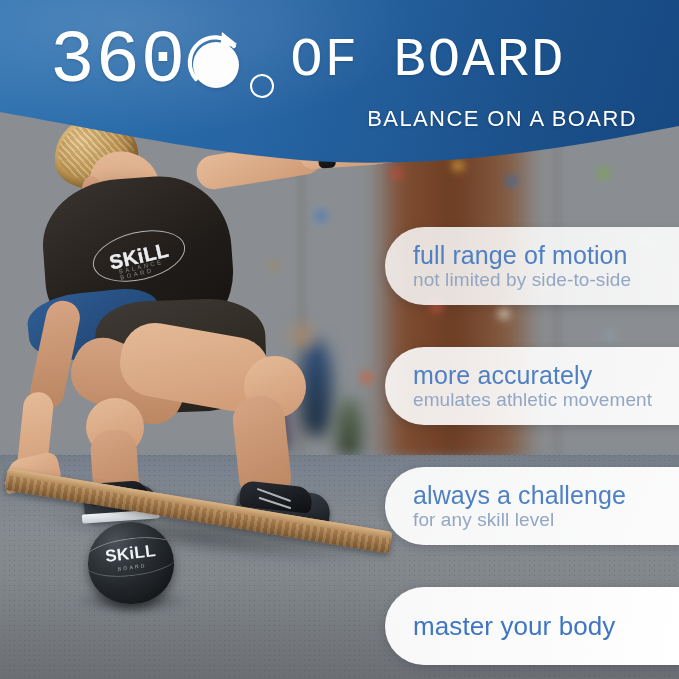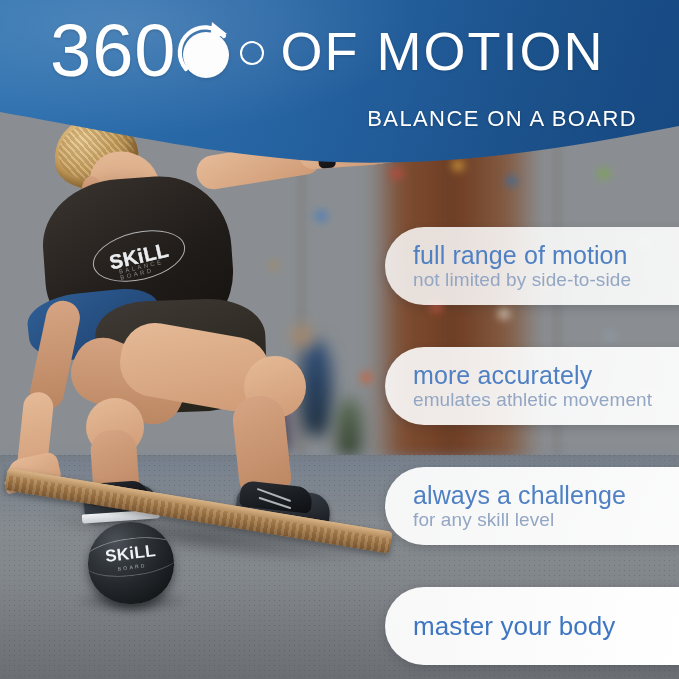--- a/index.html
+++ b/index.html
@@ -400,24 +400,25 @@
   }
   .banner-sheen {
     position: absolute; left: 0; top: 0; width: 679px; height: 200px;
     background: radial-gradient(ellipse 420px 160px at 18% 12%,
       rgba(255,255,255,.16), rgba(255,255,255,0) 70%);
     clip-path: path("M0,0 L679,0 L679,126 C560,150 430,170 300,160 C200,152 90,128 0,112 Z");
   }
 
   .headline {
     position: absolute;
-    left: 50px; top: 14px;
+    left: 50px; top: 24px;
     display: flex;
-    align-items: center;
+    align-items: flex-end;
     color: #ffffff;
+    font-family: Liberation Mono, monospace;
   }
   .num360 {
     font-size: 74px;
     line-height: 74px;
     font-weight: 300;
     letter-spacing: 1px;
     color: #ffffff;
     text-shadow: 0 1px 3px rgba(0,0,0,.18);
   }
   .ball-glyph {
@@ -618,21 +619,21 @@
       <span class="ball-glyph">
         <span class="disc"></span>
         <svg width="62" height="74" viewBox="0 0 62 74">
           <path d="M12 55 A25 25 0 1 1 50 22" fill="none" stroke="#ffffff" stroke-width="4.2" stroke-linecap="round"></path>
           <path d="M38 8 L53 20 L36 26 Z" fill="#ffffff"></path>
         </svg>
       </span>
 
       <span class="deg"></span>
 
-      <span class="of-motion">OF MOTION</span>
+      <span class="of-motion">OF BOARD</span>
     </div>
 
     <div class="subhead">BALANCE ON A BOARD</div>
   </div>
 
   <div class="cards">
 
     <div class="card card-1">
       <div class="card-title">full range of motion</div>
       <div class="card-sub">not limited by side-to-side</div>

